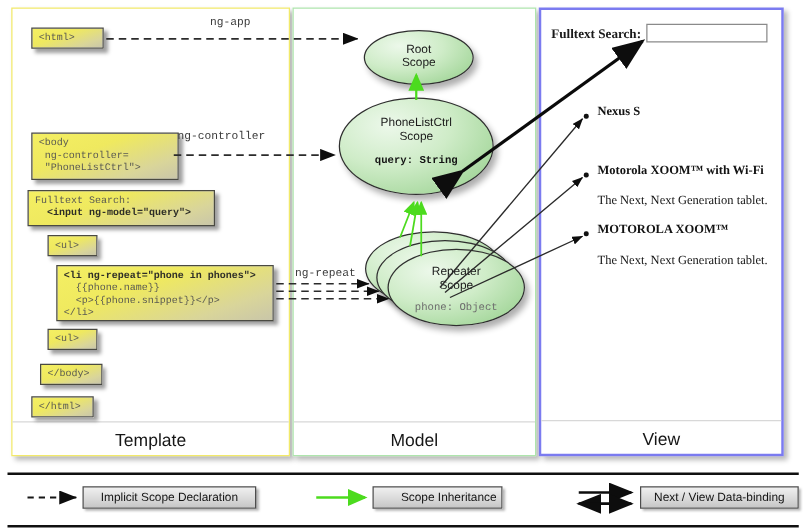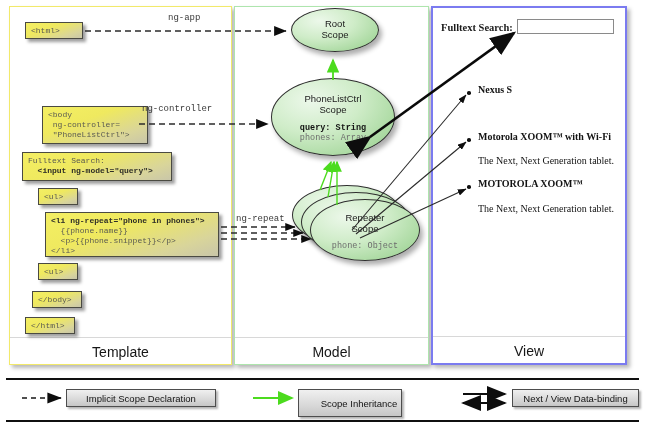--- a/index.html
+++ b/index.html
@@ -79,48 +79,47 @@
     <div class="panel-sep" style="bottom:26px;"></div>
     <div class="panel-title">Model</div>
   </div>
   <div class="panel" id="panel-view">
     <div class="panel-sep" style="bottom:26px;"></div>
     <div class="panel-title">View</div>
   </div>
 
   <div class="codebox" style="left:25px;top:22px;width:58px;height:17px;">&lt;html&gt;</div>
 
-  <div class="codebox" style="left:42px;top:106px;width:106px;height:38px;">&lt;body
+  <div class="codebox" style="left:25px;top:106px;width:118px;height:38px;">&lt;body
  ng-controller=
  "PhoneListCtrl"&gt;</div>
 
   <div class="codebox" style="left:22px;top:152px;width:150px;height:29px;"><span>Fulltext Search:</span>
 <b>  &lt;input ng-model="query"&gt;</b></div>
 
   <div class="codebox" style="left:38px;top:188px;width:40px;height:17px;">&lt;ul&gt;</div>
 
   <div class="codebox" style="left:45px;top:212px;width:174px;height:45px;"><b>&lt;li ng-repeat="phone in phones"&gt;</b>
 <span>  {{phone.name}}
   &lt;p&gt;{{phone.snippet}}&lt;/p&gt;
 &lt;/li&gt;</span></div>
 
   <div class="codebox" style="left:38px;top:263px;width:40px;height:17px;">&lt;ul&gt;</div>
 
   <div class="codebox" style="left:32px;top:291px;width:50px;height:17px;">&lt;/body&gt;</div>
 
   <div class="codebox" style="left:25px;top:317px;width:50px;height:17px;">&lt;/html&gt;</div>
 
-  <div class="ellipse" style="left:291px;top:8px;width:88px;height:44px;padding-top:9px;">
+  <div class="ellipse" style="left:291px;top:24px;width:88px;height:44px;padding-top:9px;">
     <div class="ttl">Root<br>Scope</div>
   </div>
 
   <div class="ellipse" style="left:271px;top:78px;width:124px;height:78px;padding-top:14px;">
     <div class="ttl">PhoneListCtrl<br>Scope</div>
     <div class="prop hl" style="margin-top:8px;">query: String</div>
-    <div class="prop">phones: Array</div>
   </div>
 
   <div class="ellipse" style="left:292px;top:185px;width:110px;height:60px;"></div>
   <div class="ellipse" style="left:301px;top:192px;width:110px;height:60px;"></div>
   <div class="ellipse" style="left:310px;top:199px;width:110px;height:62px;padding-top:12px;">
     <div class="ttl">Repeater<br>Scope</div>
     <div class="prop" style="margin-top:7px;">phone: Object</div>
   </div>
 
   <div class="view-label" style="left:441px;top:22px;">Fulltext Search:</div>
@@ -200,17 +199,17 @@
     <g>
       <line x1="463" y1="394" x2="505" y2="394" stroke="#0d0d0d" stroke-width="2" marker-end="url(#ah-black-big)"></line>
       <line x1="505" y1="403" x2="463" y2="403" stroke="#0d0d0d" stroke-width="2" marker-end="url(#ah-black-big)"></line>
       <line x1="463" y1="403" x2="505" y2="403" stroke="#0d0d0d" stroke-width="2" marker-end="url(#ah-black-big)"></line>
     </g>
   </svg>
 
   <div class="legend-rule" style="top:378px;"></div>
   <div class="legend-rule" style="top:420px;"></div>
 
-  <div class="legend-box" style="left:66px;top:389px;width:150px;height:18px;">Implicit Scope Declaration</div>
-  <div class="legend-box" style="left:298px;top:389px;width:104px;height:28px;padding-left:18px;">Scope Inheritance</div>
+  <div class="legend-box" style="left:66px;top:389px;width:139px;height:18px;">Implicit Scope Declaration</div>
+  <div class="legend-box" style="left:298px;top:389px;width:104px;height:18px;padding-left:18px;">Scope Inheritance</div>
   <div class="legend-box" style="left:512px;top:389px;width:127px;height:18px;">Next / View Data-binding</div>
 
 </div>
 
 </body></html>

